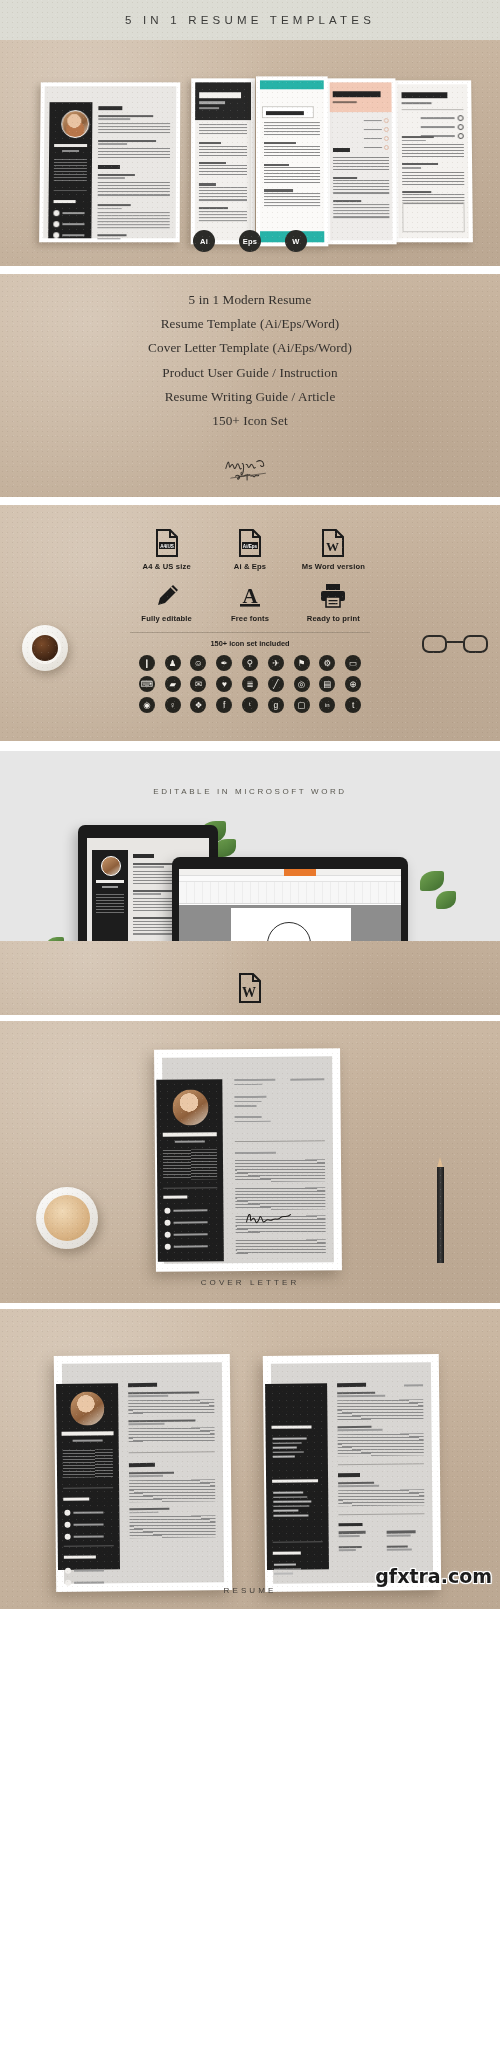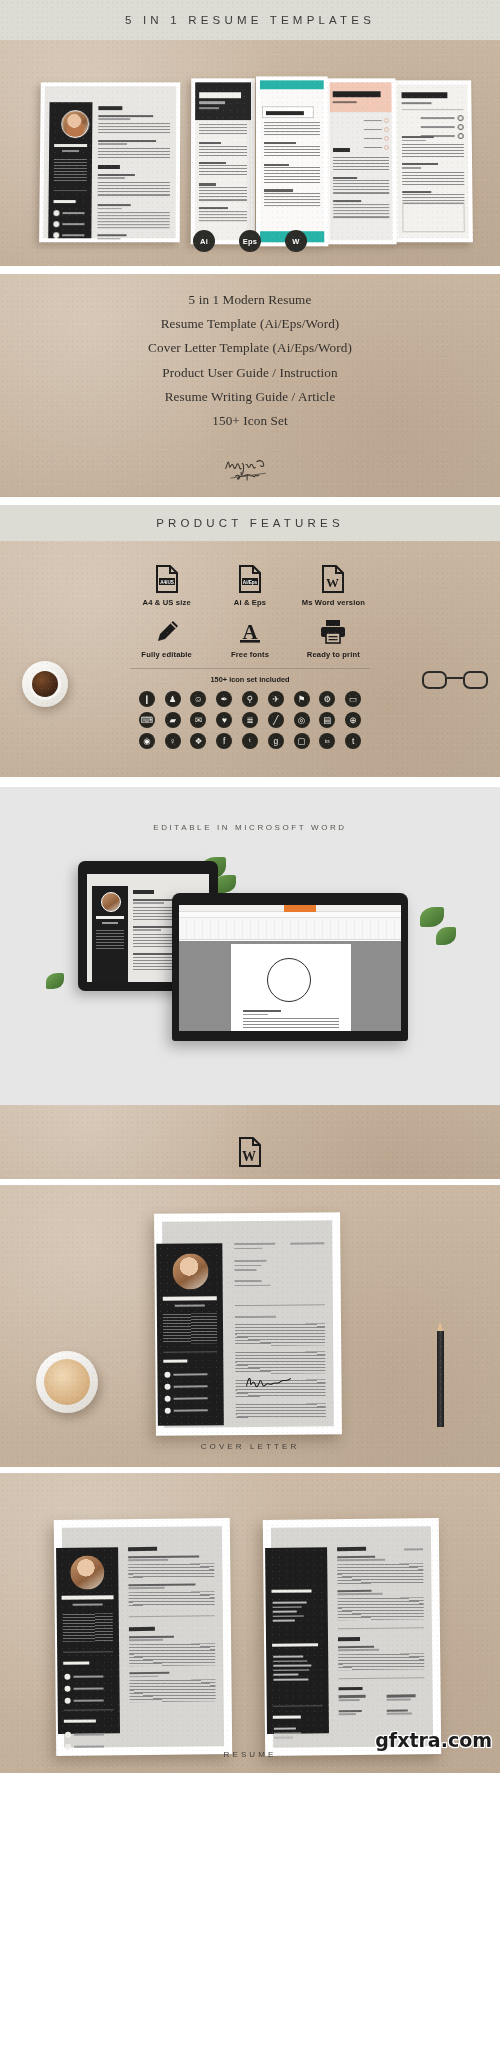--- a/index.html
+++ b/index.html
@@ -180,21 +180,21 @@
   .cup .saucer { position:absolute; inset:0; border-radius:50%; background:linear-gradient(145deg,#fdfdfc,#e2ded6); box-shadow:2px 4px 8px rgba(60,45,30,.3); }
   .cup .rim { position:absolute; left:7px; top:7px; width:32px; height:32px; border-radius:50%; background:#f7f5f1; }
   .cup .coffee { position:absolute; left:10px; top:10px; width:26px; height:26px; border-radius:50%; background:radial-gradient(circle at 38% 34%, #7a4a29, #3d2313 70%); }
   .glasses { position:absolute; right:12px; top:128px; width:66px; height:26px; }
   .gl-lens { position:absolute; top:2px; width:25px; height:18px; border:2px solid #2c2a27; border-radius:7px; }
   .gl-l { left:0; } .gl-r { right:0; }
   .gl-bridge { position:absolute; left:25px; top:8px; width:16px; height:2px; background:#2c2a27; }
 
   
   #word-band { height: 28px; }
-  #word-stage { height: 318px; background:#e6e6e6; position:relative; overflow:hidden; }
+  #word-stage { height: 190px; background:#e6e6e6; position:relative; overflow:hidden; }
   .word-title { position:absolute; left:0; right:0; top:36px; text-align:center;
                 font-size:8px; letter-spacing:2.6px; color:#59574f; }
   .tablet { position:absolute; left:78px; top:74px; width:140px; height:130px;
             background:#1b1b1b; border-radius:7px; box-shadow:-4px 5px 12px rgba(0,0,0,.25); }
   .tablet .scr { position:absolute; left:9px; top:13px; right:9px; bottom:9px; background:#fff; overflow:hidden; }
   .tb-side { position:absolute; left:5px; top:12px; width:36px; bottom:0; background:#1d1d1d; }
   .tb-av { position:absolute; left:9px; top:6px; width:20px; height:20px; border-radius:50%;
            background:linear-gradient(145deg,#c99a6e,#8e5f3b 60%,#dcd3c7); border:1px solid #fff; }
   .laptop { position:absolute; left:172px; top:106px; width:236px; height:160px; }
   .lp-lid { position:absolute; left:0; top:0; width:236px; height:148px; background:#1b1b1b; border-radius:8px 8px 3px 3px; box-shadow:-4px 6px 14px rgba(0,0,0,.28); }
@@ -438,23 +438,20 @@
         <path d="M30 56 C36 52, 40 56, 38 60 C36 64, 32 62, 36 58 C42 53, 48 58, 50 54"></path>
         <path d="M54 52 L54 64 M50 54 L60 53"></path>
         <path d="M62 56 C66 52, 68 60, 70 56 C72 52, 76 58, 78 54"></path>
         <path d="M20 60 L92 50" stroke-width="1.3"></path>
       </g>
     </svg>
   </div>
 
   <div class="gapwhite" style="height:8px"></div>
 
-  <div class="band-title" id="feat-band">
-    <span>PRODUCT FEATURES</span>
-  </div>
   <div class="kraft" id="feat-body">
 
     <div class="cup">
       <div class="saucer"></div>
         <div class="rim"></div>
         <div class="coffee"></div>
     </div>
     <div class="glasses">
       <div class="gl-lens gl-l"></div>
         <div class="gl-bridge"></div>

